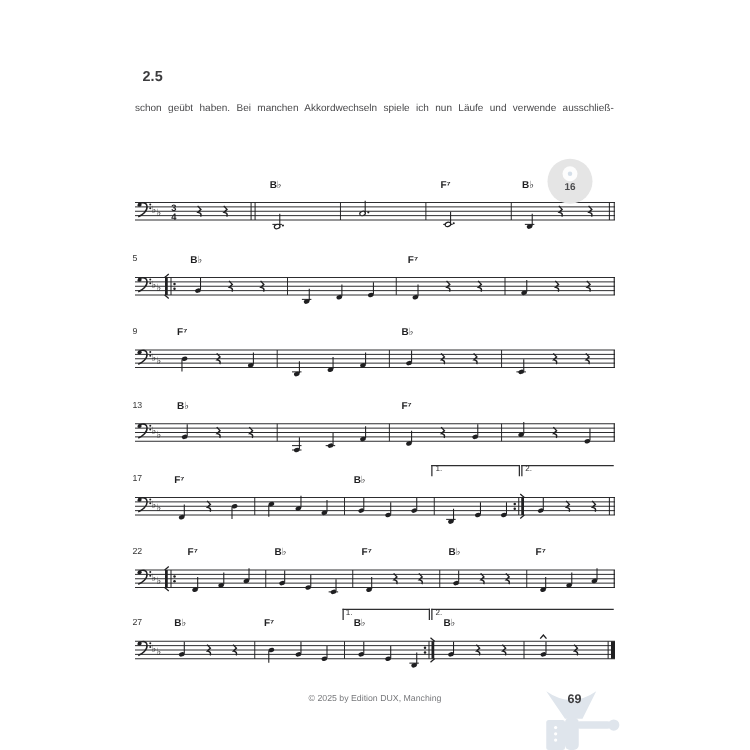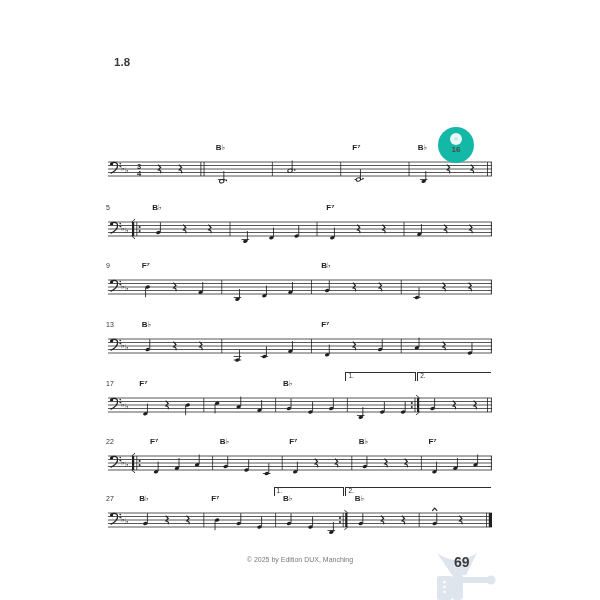--- a/index.html
+++ b/index.html
@@ -5,45 +5,46 @@
   html,body{margin:0;padding:0}
   body{width:600px;height:600px;background:#ffffff;position:relative;overflow:hidden;
        font-family:"Liberation Sans","DejaVu Sans",sans-serif;color:#222}
   #heading{position:absolute;left:114px;top:56px;display:flex;gap:11px;
            font-size:11.5px;font-weight:bold;color:#3c3c3e;letter-spacing:.1px}
   #intro{position:absolute;left:108px;top:81px;width:383px;font-size:8px;
          line-height:12px;color:#48484a}
   .jline{text-align:justify;text-align-last:justify}
   .jline.last{text-align-last:left}
   #badge{position:absolute;left:438px;top:127px;width:36px;height:36px;border-radius:50%;
-         background:#14b8a6;z-index:2}
+         background:#e5e5e5;z-index:2}
   #badge svg{position:absolute;left:0;top:0}
   #badge .tnum{position:absolute;left:0;top:18px;width:100%;text-align:center;
                font-size:8px;font-weight:bold;color:#4b4b4d}
   .system{position:absolute;left:108px;width:384px;height:48px}
   .system svg.staff{position:absolute;left:0;top:14px;overflow:visible}
   .chord{position:absolute;top:1px;font-size:8px;font-weight:bold;color:#1f1f21;white-space:nowrap}
   .mnum{position:absolute;font-size:7px;color:#333}
   .volta{position:absolute;top:-6px;height:8px;border-top:1px solid #2e2e30;border-left:1px solid #2e2e30}
   .volta.closed{border-right:1px solid #2e2e30}
   .volta span{position:absolute;left:2px;top:-1px;font-size:6.5px;color:#2e2e30}
   #footer-copy{position:absolute;left:108px;top:556px;width:384px;text-align:center;
                font-size:7px;color:#77787b}
-  #page-num{position:absolute;left:454px;top:554px;font-size:14px;font-weight:600;
+  #page-num{position:absolute;left:454px;top:554px;font-size:10px;font-weight:600;
             color:#3c3c3e;z-index:3}
   #tuba{position:absolute;left:425px;top:552px;width:76px;height:48px;overflow:hidden;z-index:1}
 </style>
 </head>
 <body>
 
 <div id="heading">
-  <span>1.8</span>
+  <span>2.5</span>
 </div>
 
 <div id="intro">
+  <div class="jline">schon geübt haben. Bei manchen Akkordwechseln spiele ich nun Läufe und verwende ausschließ-</div>
 </div>
 
 <div id="badge">
   <svg width="36" height="36">
     <circle cx="18" cy="12" r="6" fill="#ffffff" opacity="0.9"></circle>
     <circle cx="18" cy="12" r="1.8" fill="#d5dfe9"></circle>
   </svg>
   <span class="tnum">16</span>
 </div>
 

